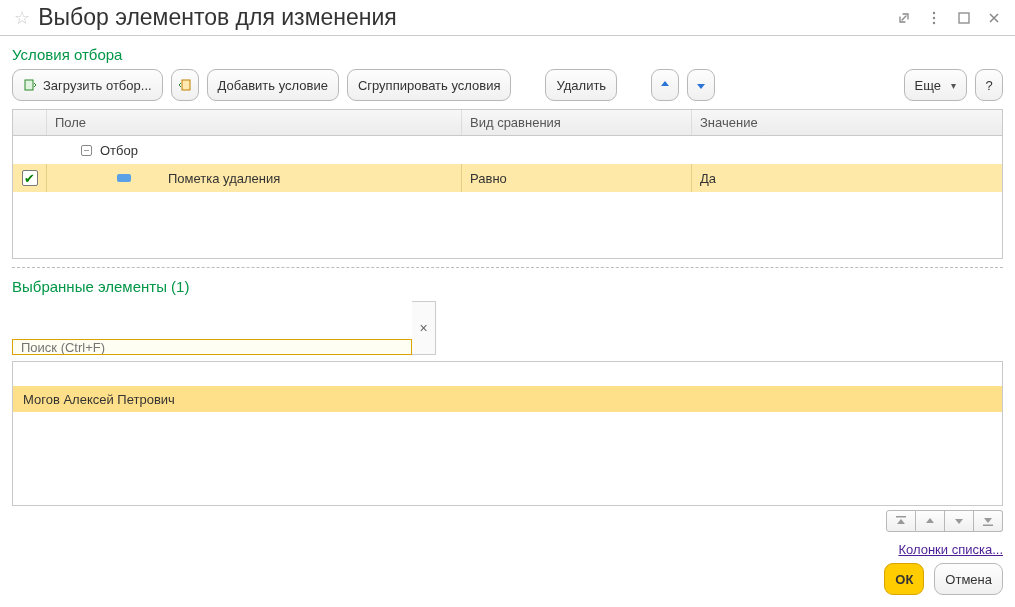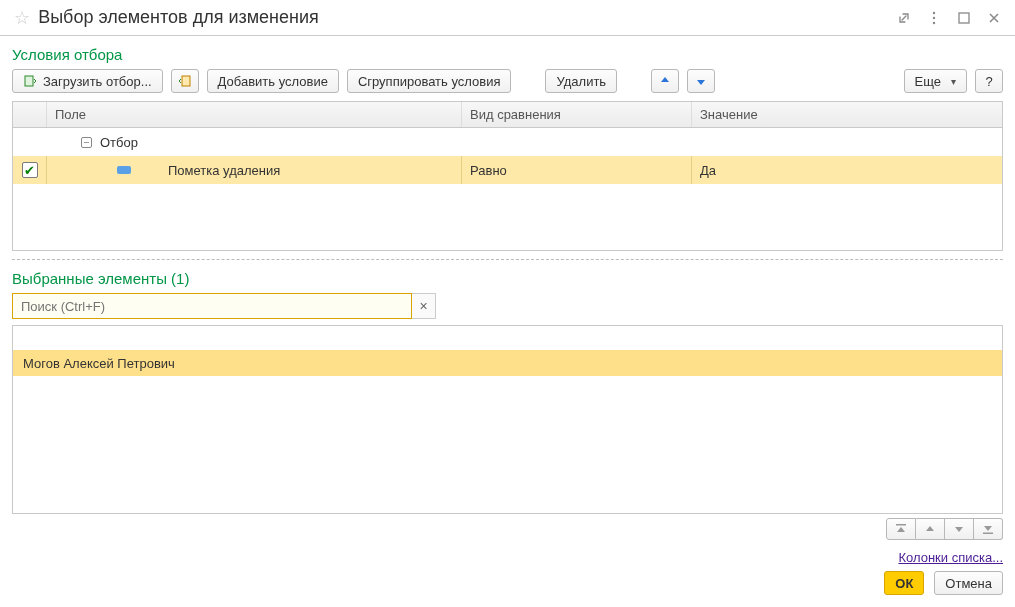--- a/index.html
+++ b/index.html
@@ -15,45 +15,45 @@
   }
   .titlebar {
     display: flex;
     align-items: center;
     height: 36px;
     padding: 0 10px 0 14px;
     border-bottom: 1px solid #ccc;
     gap: 8px;
   }
   .titlebar .title {
-    font-size: 18px;
+    font-size: 23px;
     color: #333;
     flex: 1;
   }
   .titlebar .winbtn {
     width: 22px; height: 22px;
     display: flex; align-items: center; justify-content: center;
     color: #777; cursor: pointer;
   }
   .content { padding: 8px 12px 12px 12px; display:flex; flex-direction:column; height: calc(100% - 36px); }
   .section-title { color: #009646; font-size: 15px; margin: 2px 0 6px 0; }
   .toolbar {
     display: flex; align-items: center; gap: 8px; margin-bottom: 8px;
   }
   .tb-spacer { flex: 1; }
   .btn {
     border: 1px solid #b8b8b8;
     background: linear-gradient(#fdfdfd,#f0f0f0);
-    border-radius: 3px;
+    border-radius: 9px;
     padding: 4px 10px;
     font-size: 13px;
     color: #333;
     cursor: pointer;
     display:inline-flex; align-items:center; gap:6px;
-    height: 24px;
+    height: 32px;
   }
   .btn.icon-only { padding: 4px 6px; min-width: 28px; justify-content:center; }
   .btn.yellow { background: #ffcc00; border-color: #d9a400; font-weight: bold; }
   .table-wrap {
     border: 1px solid #c9c9c9;
     height: 150px;
     display:flex; flex-direction:column;
     background:#fff;
   }
   .thead {
@@ -94,21 +94,22 @@
     margin: 8px 0;
   }
   .searchrow { display:flex; align-items:stretch; margin-bottom:6px; }
   .search-input {
     flex: 0 0 400px;
     border:1px solid #d9a400;
     background:#fffef2;
     padding: 4px 8px;
     font-size:13px;
     outline:none;
-    height:26px;
+    height:16px;
+    margin-top:38px;
   }
   .search-clear {
     width:24px; border:1px solid #ccc; border-left:none; background:#fafafa;
     display:flex;align-items:center;justify-content:center; cursor:pointer; color:#666;
     font-size:14px;
   }
   .list-wrap {
     border:1px solid #c9c9c9; flex: 1 1 auto; background:#fff; position:relative; overflow:auto;
   }
   .list-row { height:26px; display:flex; align-items:center; padding:0 10px;margin-top:24px; }

